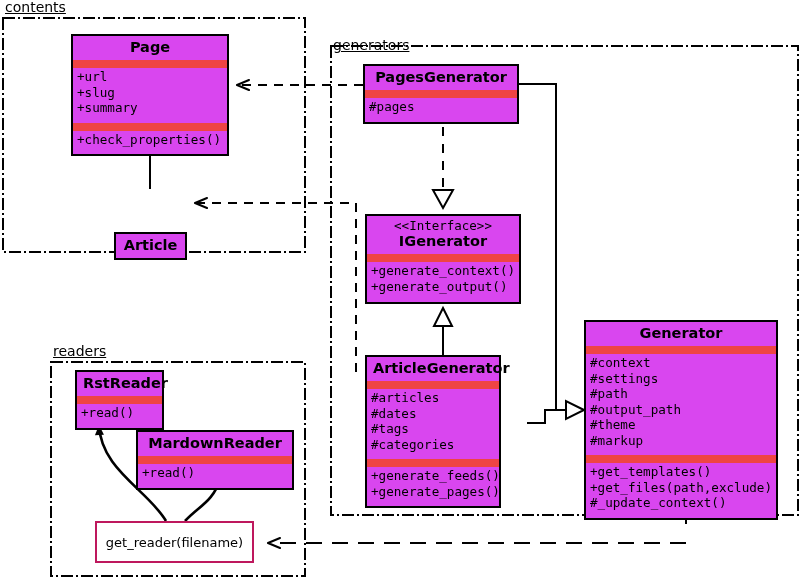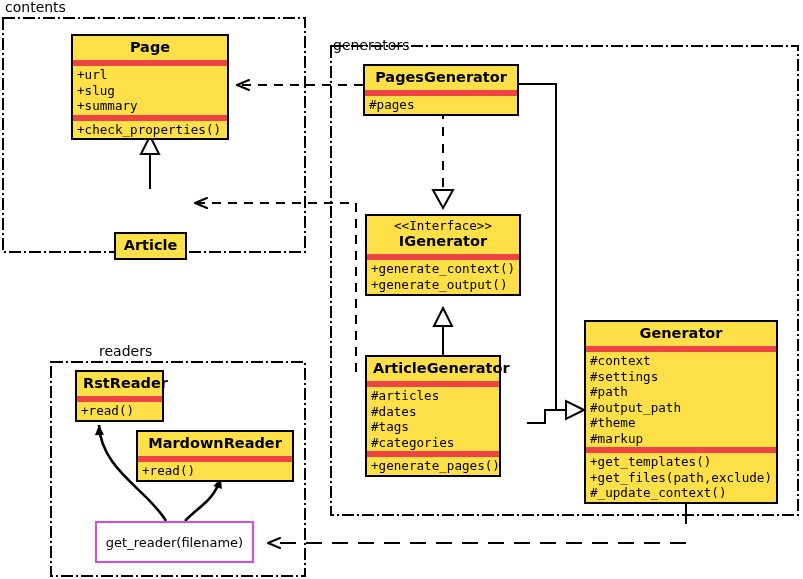--- a/index.html
+++ b/index.html
@@ -21,61 +21,62 @@
     top: 0;
     width: 803px;
     height: 579px;
   }
   .pkg-label {
     position: absolute;
     font-family: "DejaVu Sans", sans-serif;
     font-size: 14px;
     color: #000;
     white-space: nowrap;
+    text-decoration: underline;
   }
   .umlbox {
     position: absolute;
     box-sizing: border-box;
     border: 2px solid #000;
-    background: #fde047;
+    background: #d946ef;
   }
   .umlbox .title {
     font-family: "DejaVu Sans", sans-serif;
     font-weight: bold;
     font-size: 14.5px;
     text-align: center;
     color: #000;
     padding: 3px 6px 4px 6px;
     line-height: 1.18;
     white-space: nowrap;
   }
   .umlbox .stereo {
     font-family: "DejaVu Sans Mono", monospace;
     font-weight: normal;
     font-size: 12.5px;
     display: block;
     text-align: center;
     line-height: 1.15;
   }
   .umlbox .compartment {
-    border-top: 6px solid #ef4444;
-    padding: 1px 0 1px 0;
+    border-top: 8px solid #ef4444;
+    padding: 1px 0 7px 0;
   }
   .umlbox .member {
     font-family: "DejaVu Sans Mono", monospace;
     font-size: 12.6px;
     color: #000;
     line-height: 1.235;
     padding-left: 4px;
     white-space: nowrap;
   }
   .plainbox {
     position: absolute;
     box-sizing: border-box;
-    border: 2px solid #d946ef;
+    border: 2px solid #be185d;
     background: #ffffff;
     display: flex;
     align-items: center;
     justify-content: center;
   }
   .plainbox .label {
     font-family: "DejaVu Sans", sans-serif;
     font-size: 13px;
     color: #000;
     white-space: nowrap;
@@ -152,21 +153,21 @@
       <path d="M166,521 C148,490 101,470 99,425" fill="none" stroke="#000" stroke-width="2.6" marker-end="url(#solid-arrow)"></path>
     </g>
 
     <g>
       <path d="M185,521 C200,505 212,503 221,478" fill="none" stroke="#000" stroke-width="2.6" marker-end="url(#solid-arrow)"></path>
     </g>
   </svg>
 
   <div class="pkg-label" style="left:5px; top:-1px;">contents</div>
   <div class="pkg-label" style="left:333px; top:37px;">generators</div>
-  <div class="pkg-label" style="left:53px; top:343px;margin-left:46px;">readers</div>
+  <div class="pkg-label" style="left:53px; top:343px;">readers</div>
 
   <div class="umlbox" style="left:71px; top:34px; width:158px;">
     <div class="title">Page</div>
     <div class="compartment">
       <div class="member">+url</div>
       <div class="member">+slug</div>
       <div class="member">+summary</div>
     </div>
     <div class="compartment">
       <div class="member">+check_properties()</div>
@@ -197,20 +198,21 @@
 
   <div class="umlbox" style="left:365px; top:355px; width:136px;">
     <div class="title">ArticleGenerator</div>
     <div class="compartment">
       <div class="member">#articles</div>
       <div class="member">#dates</div>
       <div class="member">#tags</div>
       <div class="member">#categories</div>
     </div>
     <div class="compartment">
+      <div class="member">+generate_feeds()</div>
       <div class="member">+generate_pages()</div>
     </div>
   </div>
 
   <div class="umlbox" style="left:584px; top:320px; width:194px;">
     <div class="title">Generator</div>
     <div class="compartment">
       <div class="member">#context</div>
       <div class="member">#settings</div>
       <div class="member">#path</div>

